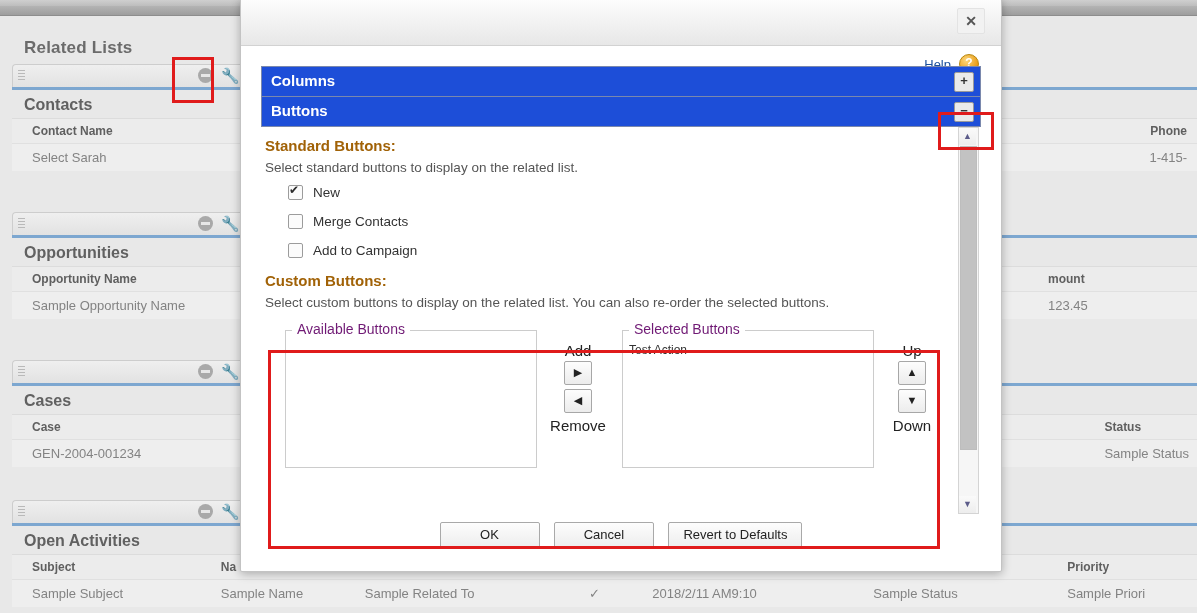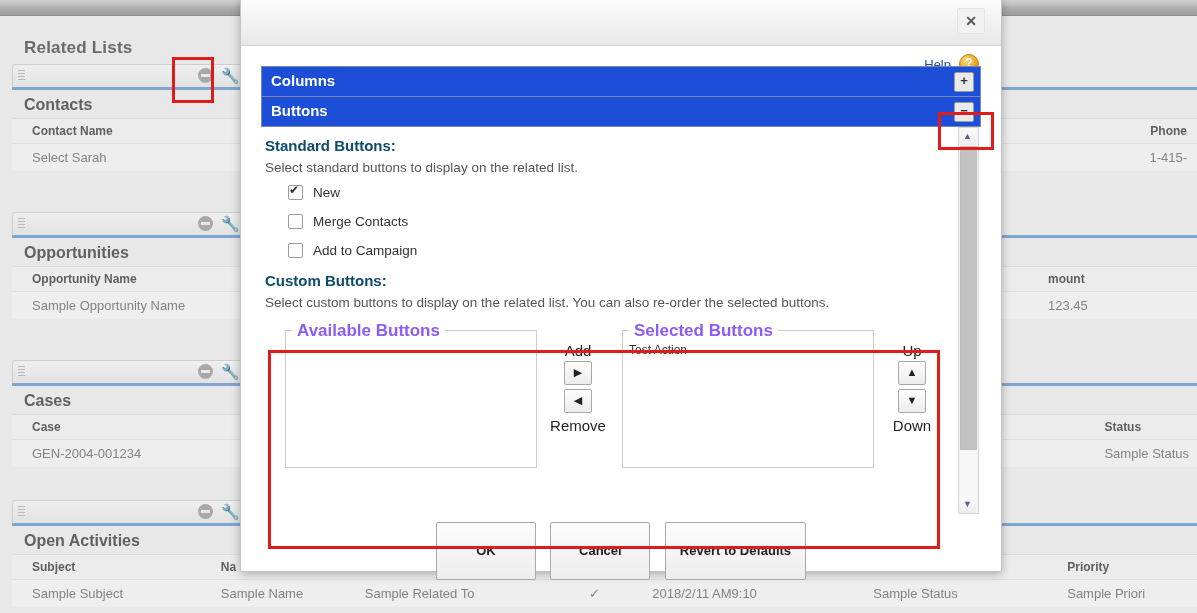--- a/index.html
+++ b/index.html
@@ -116,21 +116,21 @@
   .sb-toggle {
     position: absolute; right: 6px; top: 5px; width: 18px; height: 18px;
     background: #eaeaea; border: 1px solid #9a9a9a; border-radius: 2px;
     color: #333; font-size: 13px; font-weight: bold; line-height: 16px; text-align: center;
     cursor: pointer;
   }
 
   .scroll-area { position: relative; margin: 0 22px; height: 385px; }
   .scroll-content { position: absolute; left: 0; top: 0; right: 22px; bottom: 0; overflow: hidden; }
 
-  .lbl-bold { font-size: 15px; font-weight: bold; color: #0c4a6e; margin: 10px 0 6px 2px; }
+  .lbl-bold { font-size: 15px; font-weight: bold; color: #a16207; margin: 10px 0 6px 2px; }
   .lbl-desc { font-size: 13.5px; color: #555; margin: 0 0 10px 2px; }
 
   .cbrow { display: flex; align-items: center; margin: 0 0 14px 25px; }
   .cbox {
     width: 13px; height: 13px; border: 1px solid #9c9c9c; background: #fbfbfb;
     border-radius: 2px; position: relative; cursor: pointer;
   }
   .cbox.checked::after {
     content: "✔"; position: absolute; left: 0px; top: -3px;
     font-size: 12px; color: #2b2b2b;
@@ -139,21 +139,21 @@
 
   .picker {
     position: relative; margin: 10px 2px 0 22px; height: 148px;
   }
   .fieldset {
     position: absolute; top: 10px; height: 136px;
     border: 1px solid #cccccc; background: #fff;
   }
   .fieldset .legend {
     position: absolute; left: 6px; top: -10px; background: #fff; padding: 0 5px;
-    font-size: 17px; font-weight: bold; color: #8b5cf6; white-space: nowrap;
+    font-size: 14px; font-weight: normal; color: #701a75; white-space: nowrap;
   }
   .fs-available { left: 0px; width: 250px; }
   .fs-selected { left: 337px; width: 250px; }
   .fs-item { position: absolute; left: 6px; top: 12px; font-size: 12px; color: #333; cursor: pointer; }
 
   .arrowcol { position: absolute; text-align: center; width: 62px; }
   .arrowcol.mid { left: 262px; top: 22px; }
   .arrowcol.right { left: 596px; top: 22px; }
   .arrow-label { font-size: 15px; color: #222; margin: 0 0 2px 0; }
   .arrow-btn {
@@ -178,22 +178,22 @@
   .sb-thumb {
     position: absolute; left: 1px; top: 18px; width: 15px; height: 302px;
     background: #c2c2c2; border: 1px solid #bdbdbd; cursor: pointer;
   }
 
   .dlg-footer { position: relative; height: 46px; text-align: center; padding-top: 10px; }
   .dlg-btn {
     display: inline-block; min-width: 70px; height: 24px;
     background: linear-gradient(#fdfdfd, #ededed);
     border: 1px solid #a9a9a9; border-radius: 2px;
-    font-size: 13px; font-weight: bold; color: #222; line-height: 23px;
-    padding: 16px 14px; margin: 0 5px; cursor: pointer;
+    font-size: 13px; font-weight: normal; color: #222; line-height: 23px;
+    padding: 0 14px; margin: 0 5px; cursor: pointer;
   }
 
   
   .anno { position: absolute; border: 3px solid #e01b1b; pointer-events: none; }
   .anno-wrench { left: 172px; top: 57px; width: 36px; height: 40px; }
   .anno-minus { left: 938px; top: 112px; width: 50px; height: 32px; }
   .anno-picker { left: 268px; top: 350px; width: 666px; height: 193px; }
 </style>
 </head>
 <body>

